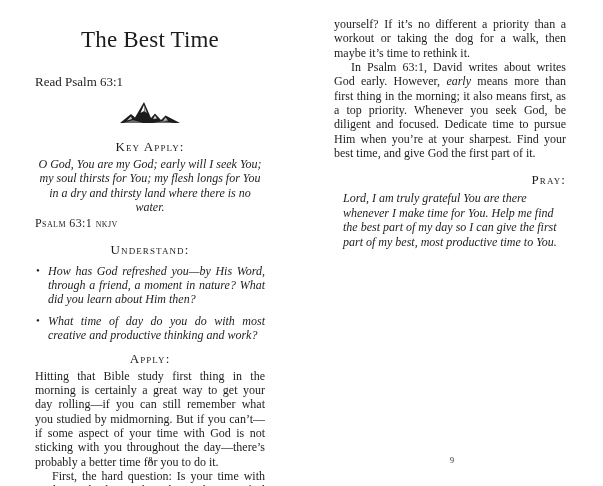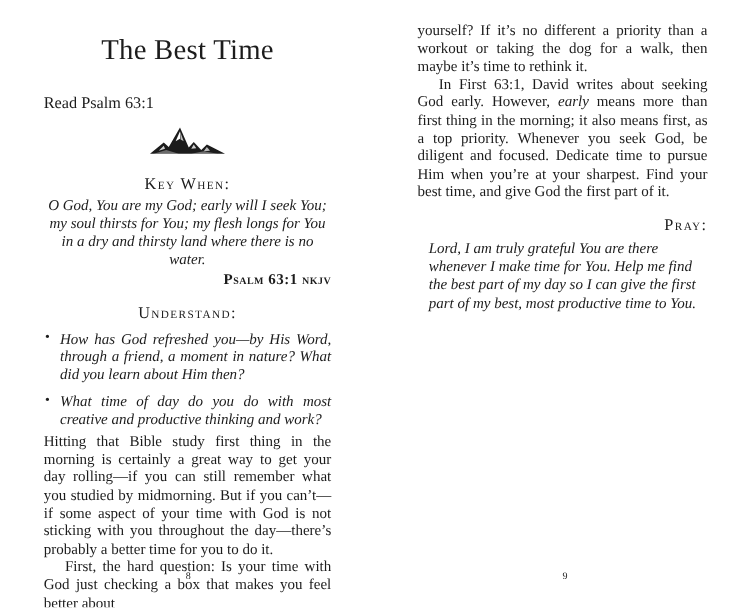--- a/index.html
+++ b/index.html
@@ -47,22 +47,21 @@
     font-size:12px;line-height:14.4px;
     text-align:center;
     padding:0 1px;
     font-family:Liberation Serif, serif;
   }
   .verse-ref{
     margin-top:1px;
     font-variant:small-caps;
     font-size:12px;line-height:14px;
     letter-spacing:0.4px;
-    text-align:right;
-    font-weight:bold;
+    text-align:left;
   }
 
   .bullets{
     margin:3px 0 0 0;padding:0;
     list-style:none;
   }
   .bullets li{
     position:relative;
     padding-left:13px;
     margin-top:7px;
@@ -116,39 +115,40 @@
         <path d="M52 14 L45 30 L52 26 Z" fill="#ffffff"></path>
         <path d="M52 14 L58 30 L53 27 Z" fill="#ffffff" opacity="0.7"></path>
         <path d="M26 37 L18 45 L28 42 Z" fill="#ffffff" opacity="0.8"></path>
         <path d="M74 35 L70 42 L78 41 Z" fill="#ffffff" opacity="0.8"></path>
         <path d="M95 39 L90 46 L100 45 Z" fill="#ffffff" opacity="0.7"></path>
         <path d="M10 50 L30 44 L50 50 Z" fill="#ffffff" opacity="0.35"></path>
         <path d="M70 50 L90 46 L112 50 Z" fill="#ffffff" opacity="0.35"></path>
       </svg>
     </div>
 
-    <div class="sc-heading mt-keyverse">Key When:</div>
+    <div class="sc-heading mt-keyverse">Key Apply:</div>
     <div class="verse">O God, You are my God; early will I seek You; my soul thirsts for You; my flesh longs for You in a dry and thirsty land where there is no water.</div>
     <div class="verse-ref">Psalm 63:1 nkjv</div>
 
     <div class="sc-heading mt-understand">Understand:</div>
     <ul class="bullets">
       <li>How has God refreshed you—by His Word, through a friend, a moment in nature? What did you learn about Him then?</li>
       <li>What time of day do you do with most creative and productive thinking and work?</li>
     </ul>
 
+    <div class="sc-heading mt-apply">Apply:</div>
     <p class="body">Hitting that Bible study first thing in the morning is certainly a great way to get your day rolling—if you can still remember what you studied by midmorning. But if you can’t—if some aspect of your time with God is not sticking with you throughout the day—there’s probably a better time for you to do it.</p>
     <p class="body indent">First, the hard question: Is your time with God just checking a box that makes you feel better about</p>
 
     <div class="pagenum">8</div>
   </div>
 
   <div class="page right">
     <p class="body flush">yourself? If it’s no different a priority than a workout or taking the dog for a walk, then maybe it’s time to rethink it.</p>
-    <p class="body indent"><span>In First 63:1, David writes about seeking God early. However, </span><em>early</em><span> means more than first thing in the morning; it also means first, as a top priority. Whenever you seek God, be diligent and focused. Dedicate time to pursue Him when you’re at your sharpest. Find your best time, and give God the first part of it.</span></p>
+    <p class="body indent"><span>In Psalm 63:1, David writes about writes God early. However, </span><em>early</em><span> means more than first thing in the morning; it also means first, as a top priority. Whenever you seek God, be diligent and focused. Dedicate time to pursue Him when you’re at your sharpest. Find your best time, and give God the first part of it.</span></p>
 
     <div class="sc-heading mt-pray">Pray:</div>
     <div class="prayer">Lord, I am truly grateful You are there whenever I make time for You. Help me find the best part of my day so I can give the first part of my best, most productive time to You.</div>
 
     <div class="pagenum">9</div>
   </div>
 
 </div>
 
 </body></html>

